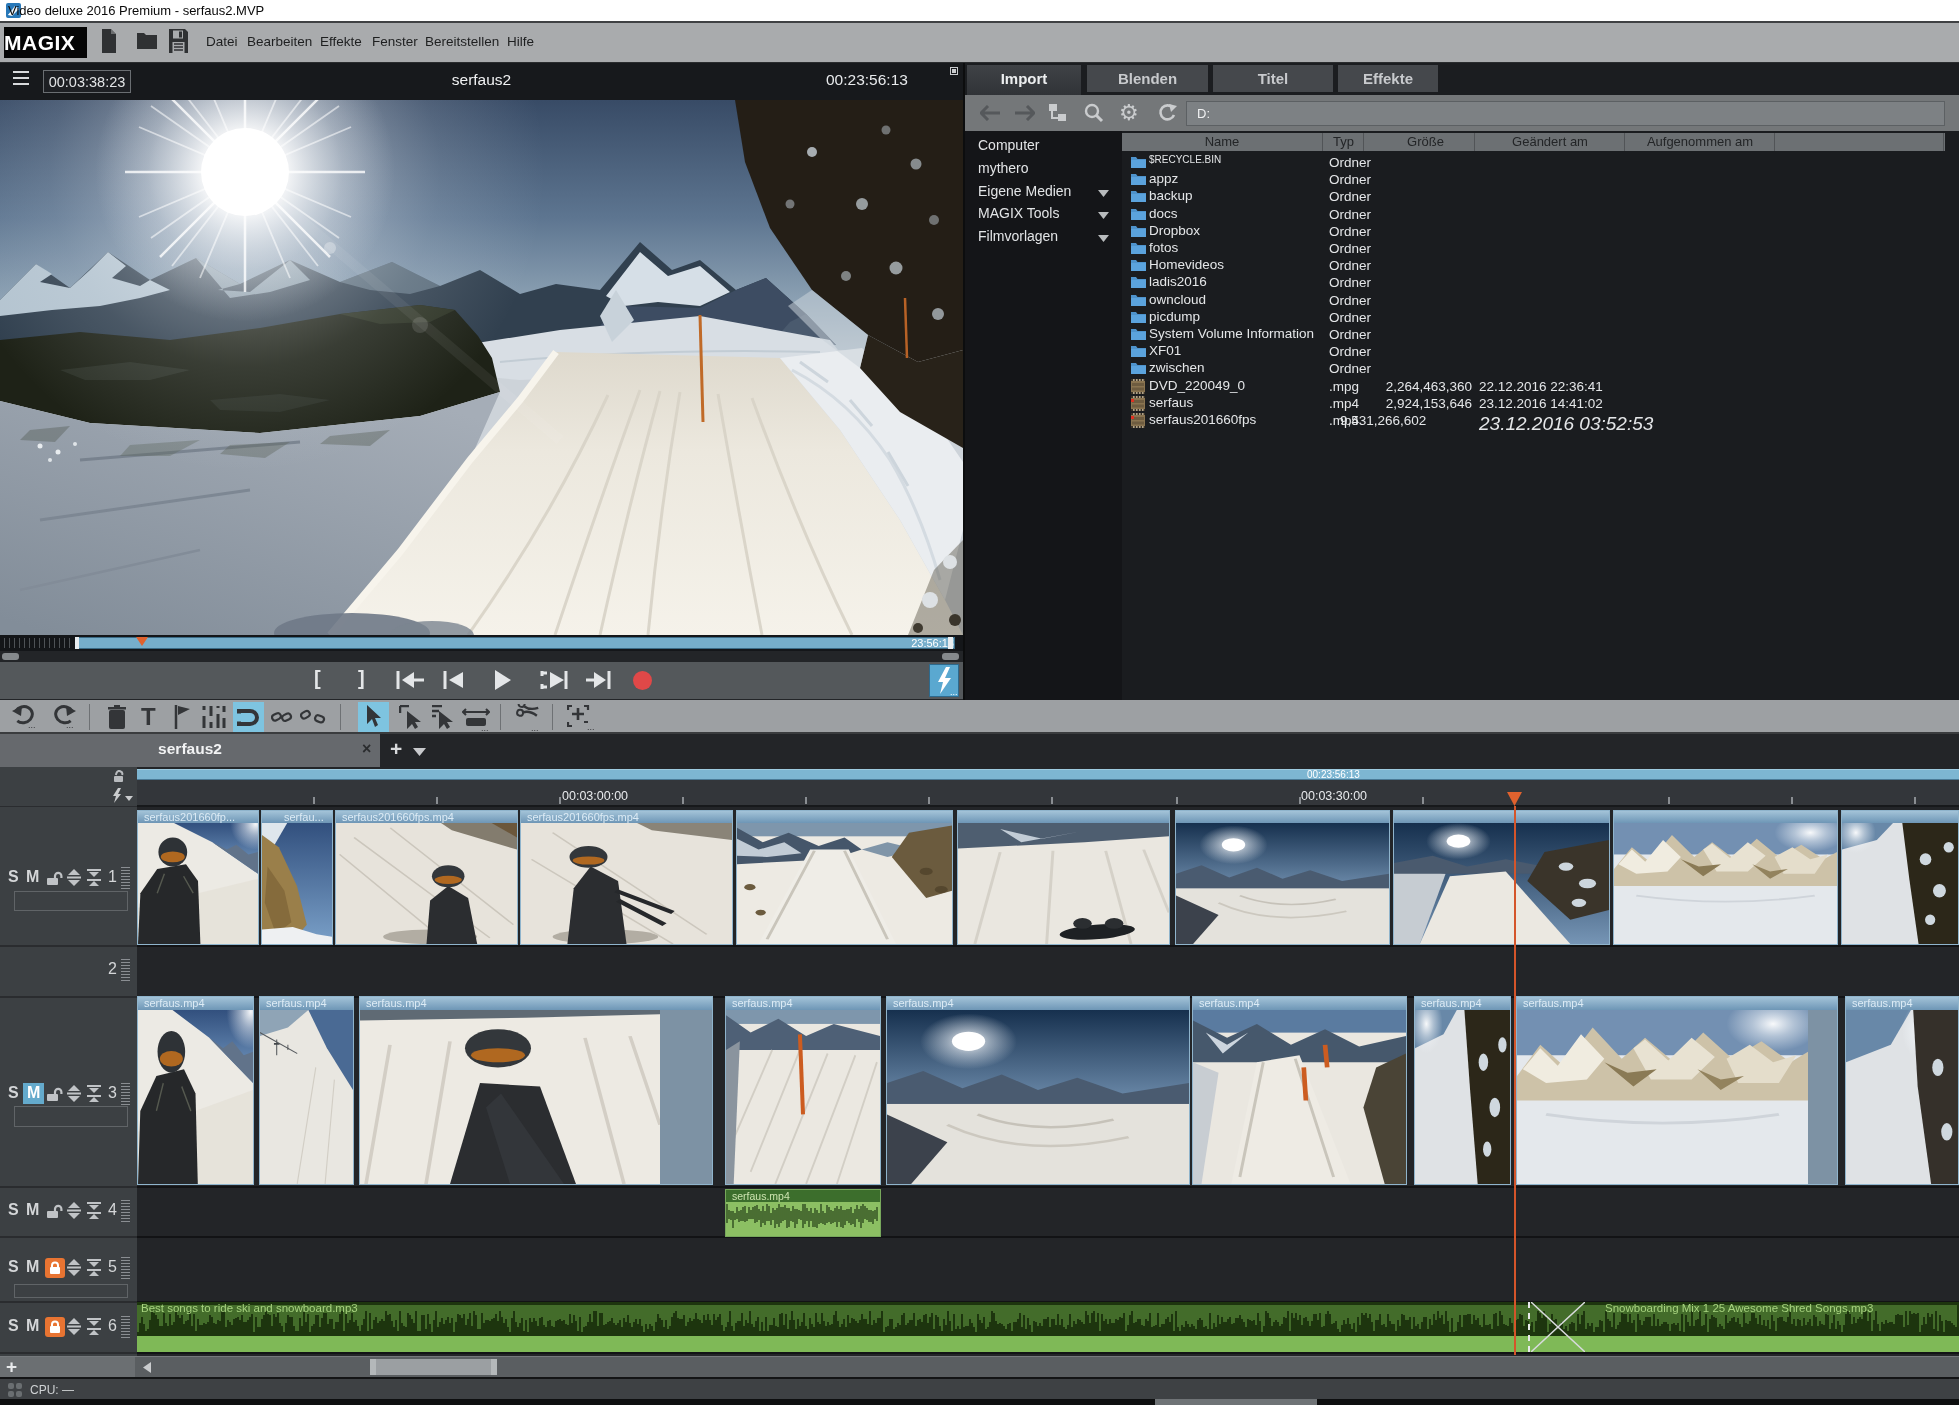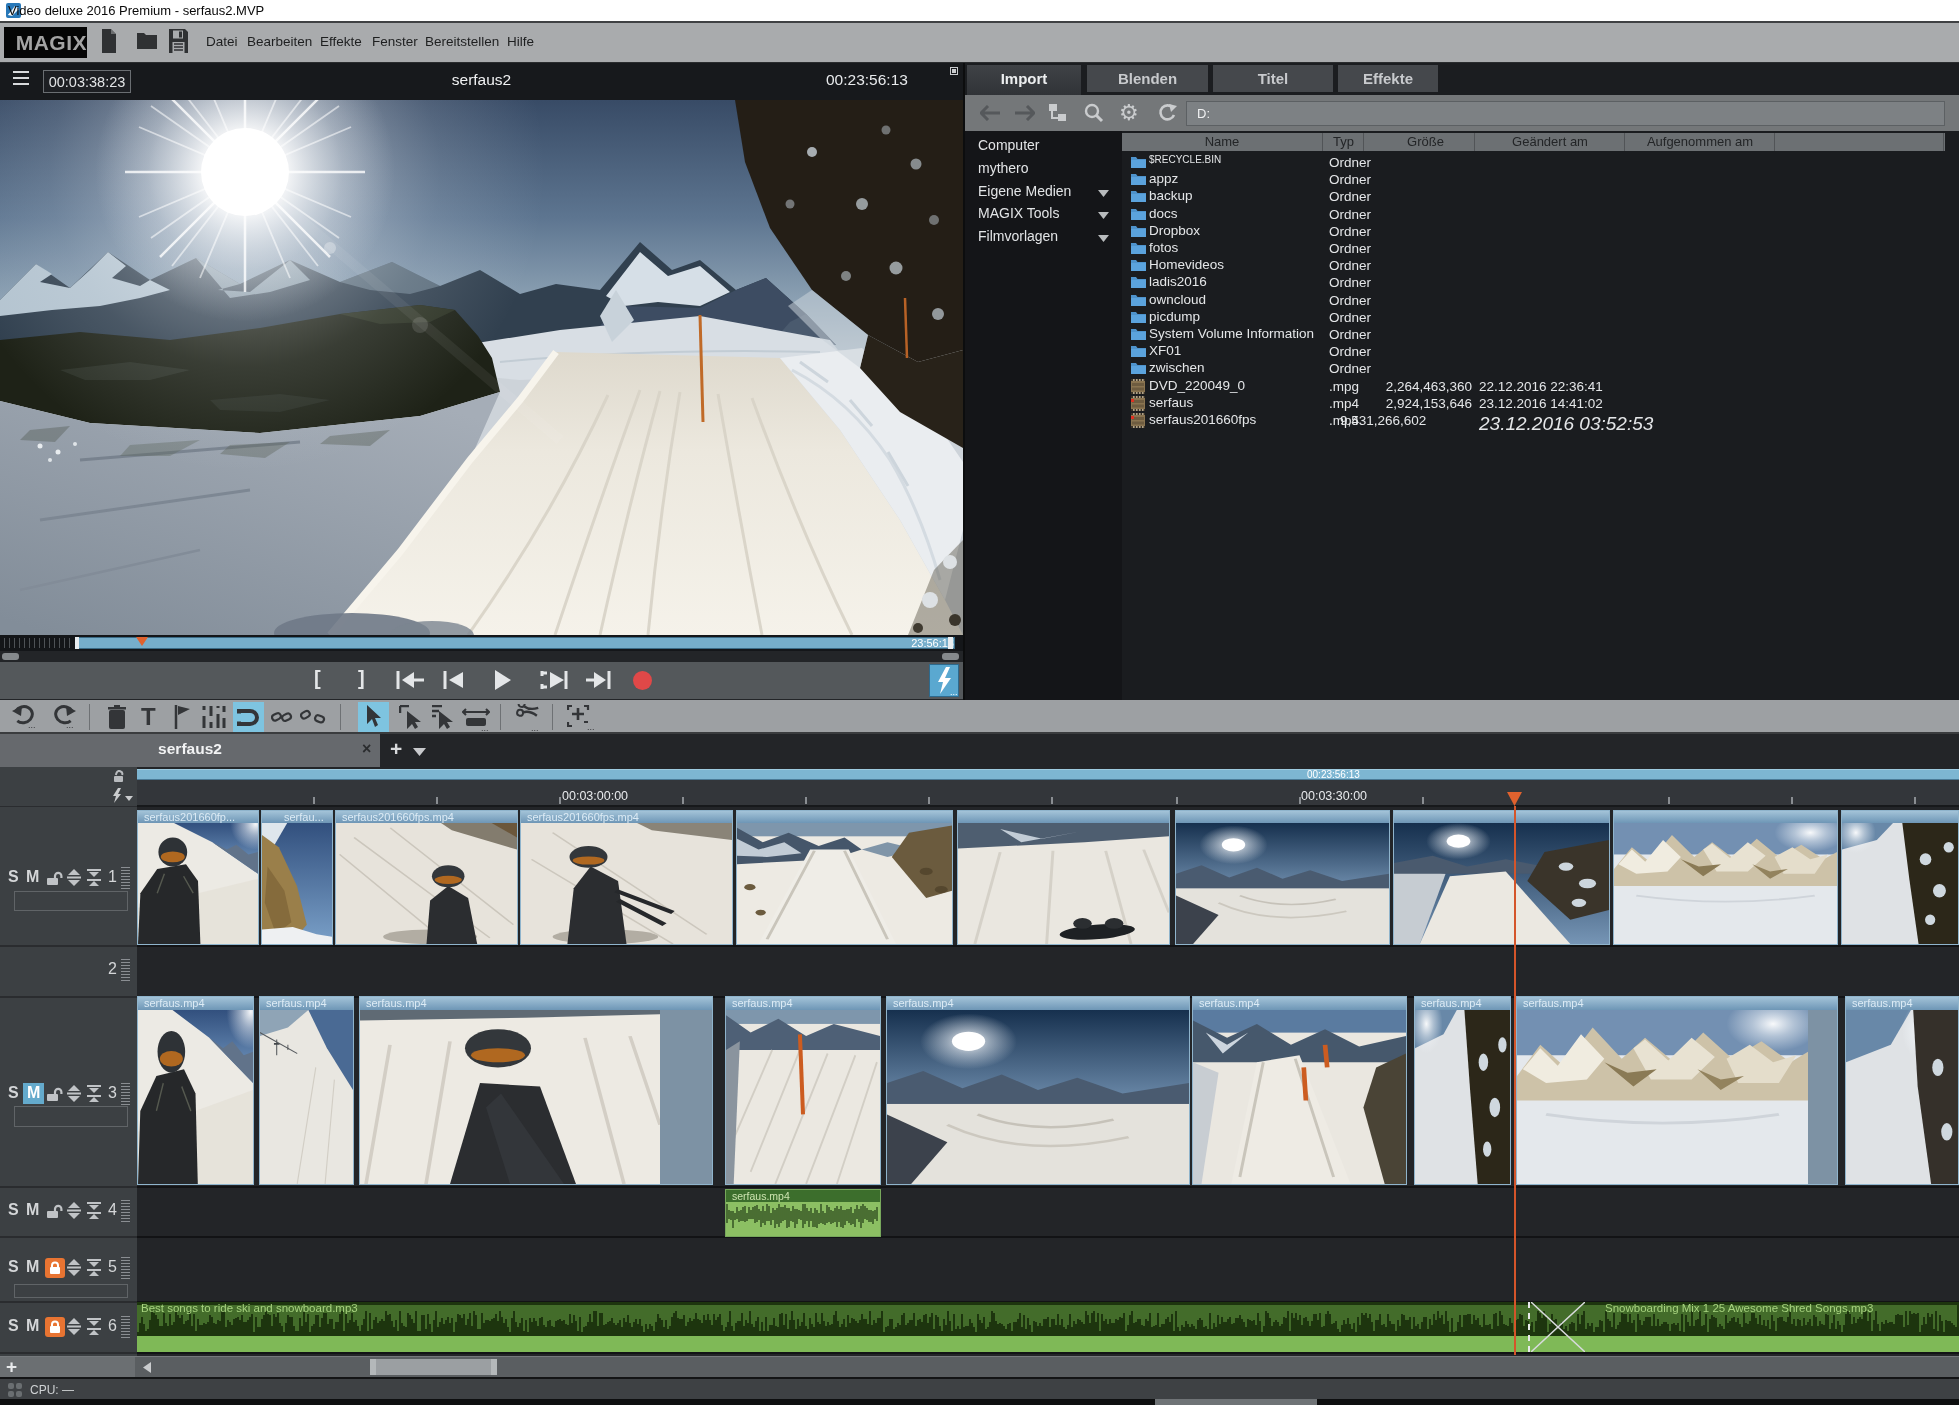--- a/index.html
+++ b/index.html
@@ -221,22 +221,22 @@
 <div class="abs" style="left:0;top:0;width:1959px;height:21px;background:#ffffff;">
  <svg class="abs" style="left:6px;top:3px" width="15" height="15" viewBox="0 0 15 15">
   <rect width="15" height="15" rx="2" fill="#2878b8"></rect>
   <polygon points="2,12 9,3 13,6 6,13" fill="#e8f2fa"></polygon>
   <polygon points="2,12 5,9 7,12" fill="#ffffff"></polygon>
  </svg>
  <div class="abs" style="left:8px;top:3px;font-size:13px;color:#0a0a0a;">Video deluxe 2016 Premium - serfaus2.MVP</div>
 </div>
 <div class="abs" style="left:0;top:21px;width:1959px;height:2px;background:#3f4143;"></div>
 <div class="abs" style="left:0;top:23px;width:1959px;height:40px;background:#a9abad;border-bottom:1px solid #2a2c2e;">
- <div class="abs" style="left:4px;top:4px;width:83px;height:31px;background:#050505;color:#a3a3a3;
-   font-weight:bold;font-size:21px;text-align:right;line-height:31px;letter-spacing:0.5px;">MAGIX</div>
+ <div class="abs" style="left:4px;top:4px;width:83px;height:31px;background:#050505;color:#ffffff;
+   font-weight:bold;font-size:21px;text-align:left;line-height:31px;letter-spacing:0.5px;">MAGIX</div>
  <svg class="abs" style="left:100px;top:5px" width="18" height="26" viewBox="0 0 18 26">
   <path d="M2 1 h9 l5 5 v19 h-14 z" fill="#2f3133"></path>
   <path d="M11 1 l5 5 h-5 z" fill="#a9abad"></path>
         <path d="M11 1 l5 5 h-5 z" fill="#6b6d6f"></path>
  </svg>
  <svg class="abs" style="left:137px;top:8px" width="21" height="20" viewBox="0 0 21 20">
   <path d="M0 2 h7 l2 2 h11 v14 h-20 z" fill="#2f3133"></path>
  </svg>
  <svg class="abs" style="left:169px;top:6px" width="19" height="24" viewBox="0 0 19 24">
   <path d="M0 0 h16 l3 3 v21 h-19 z" fill="#2f3133"></path>

